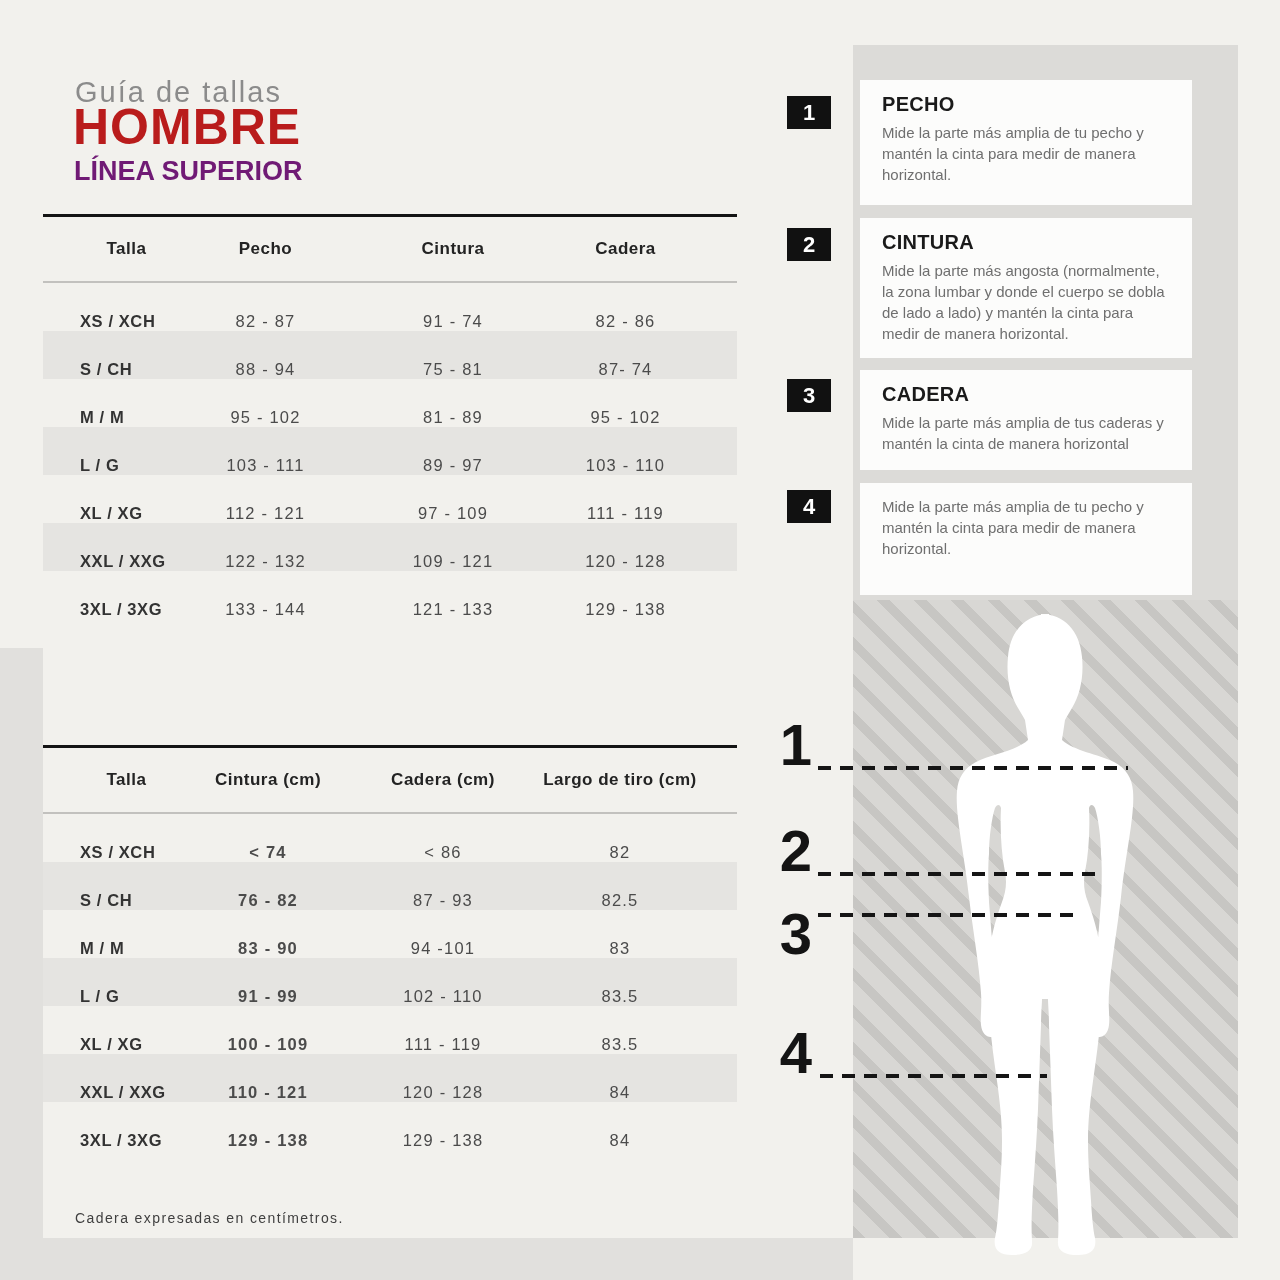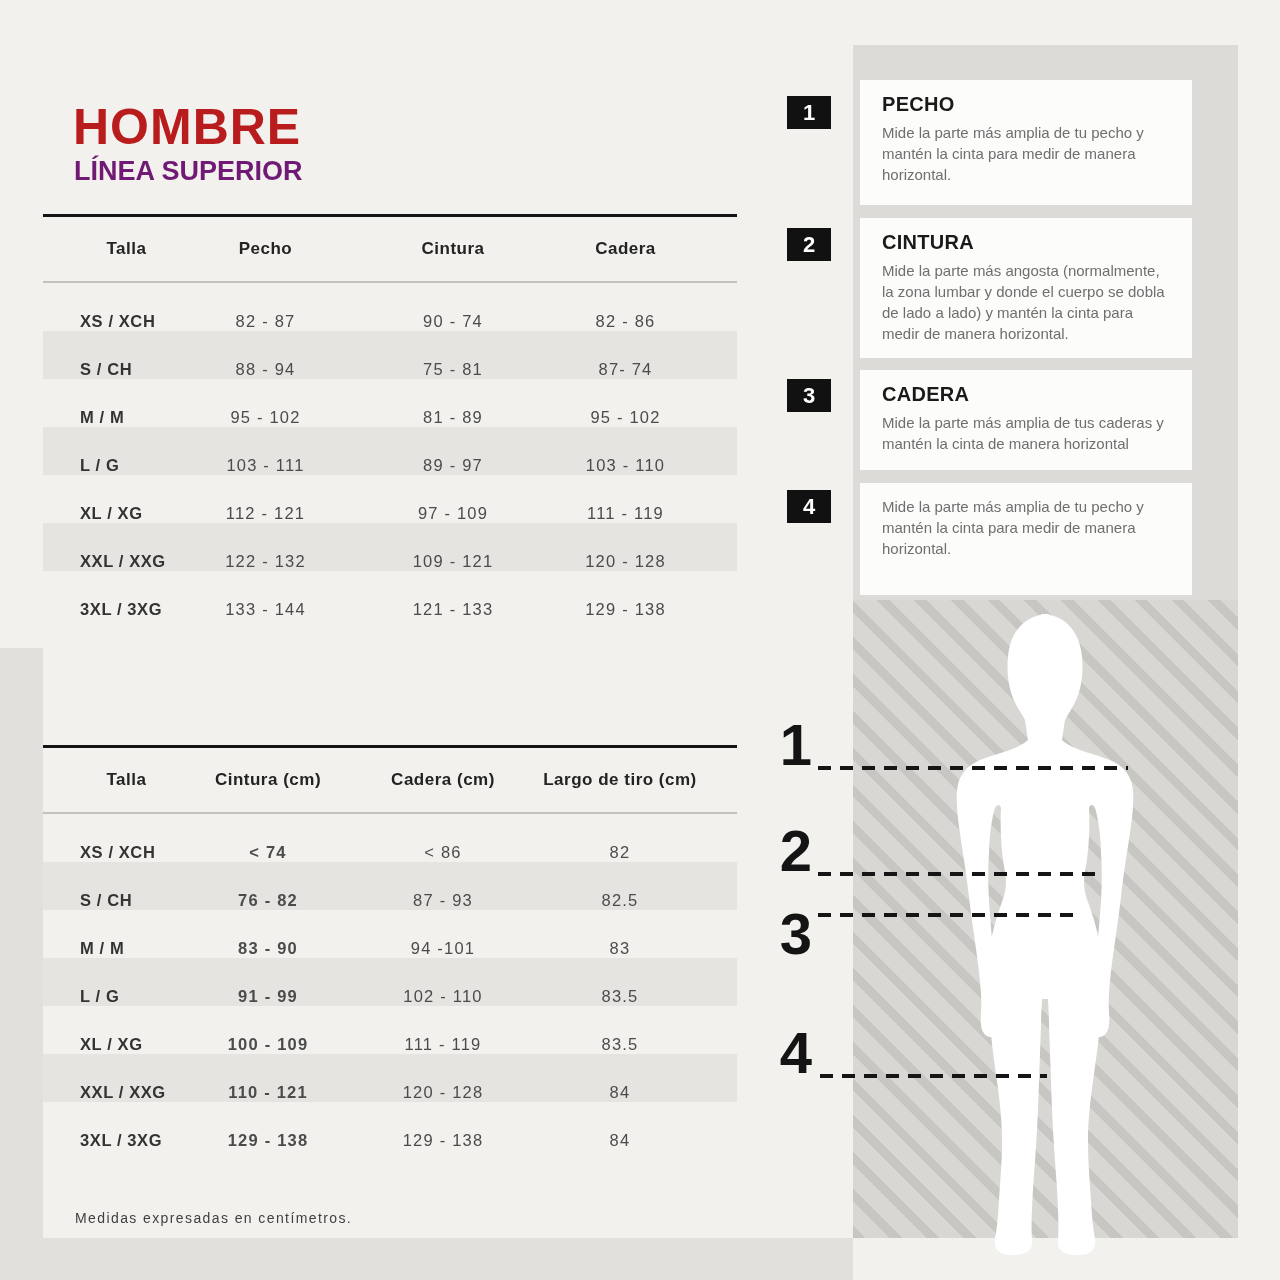--- a/index.html
+++ b/index.html
@@ -81,39 +81,40 @@
   <div class="col-bg"></div>
   <div class="stripes"></div>
 
   <svg class="figure-svg" viewBox="0 0 385 660" aria-hidden="true">
     <g fill="#ffffff">
       <path d="M188,14 C211,14 227,31 229,57 C231,77 227,95 219,108 C216,113 214,116 212,120 L209,140 C221,151 245,154 261,162 C273,168 279,178 280,191 C282,215 273,251 268,297 C264,332 258,363 256,393 C255,408 257,417 256,425 C255,435 248,439 243,436 C239,433 238,428 239,420 C240,405 241,398 242,391 C243,362 246,327 248,302 C249,282 249,264 248,254 C248,237 245,217 242,208 C240,204 237,204 236,208 C237,228 236,252 232,272 C230,282 231,292 235,302 C240,316 245,331 247,349 C249,363 250,377 249,393 C248,425 244,453 240,481 C237,503 235,521 235,541 C235,563 237,583 238,601 C239,617 240,629 242,638 C244,649 238,655 225,655 C212,655 204,651 205,641 C206,625 205,607 204,589 C202,561 200,535 199,509 C198,481 197,453 196,425 C196,413 195,404 195,399 L188,399 Z"></path>
       <path transform="translate(384,0) scale(-1,1)" d="M188,14 C211,14 227,31 229,57 C231,77 227,95 219,108 C216,113 214,116 212,120 L209,140 C221,151 245,154 261,162 C273,168 279,178 280,191 C282,215 273,251 268,297 C264,332 258,363 256,393 C255,408 257,417 256,425 C255,435 248,439 243,436 C239,433 238,428 239,420 C240,405 241,398 242,391 C243,362 246,327 248,302 C249,282 249,264 248,254 C248,237 245,217 242,208 C240,204 237,204 236,208 C237,228 236,252 232,272 C230,282 231,292 235,302 C240,316 245,331 247,349 C249,363 250,377 249,393 C248,425 244,453 240,481 C237,503 235,521 235,541 C235,563 237,583 238,601 C239,617 240,629 242,638 C244,649 238,655 225,655 C212,655 204,651 205,641 C206,625 205,607 204,589 C202,561 200,535 199,509 C198,481 197,453 196,425 C196,413 195,404 195,399 L188,399 Z"></path>
     </g>
   </svg>
 
+  <div class="eyebrow">Guía de tallas</div>
   <div class="main-title">HOMBRE</div>
   <div class="sub-title">LÍNEA SUPERIOR</div>
 
   <div class="table upper">
     <div class="rule-thick"></div>
     <div class="thead">
 
     <div class="hcell">Talla</div>
         <div class="hcell">Pecho</div>
         <div class="hcell">Cintura</div>
         <div class="hcell">Cadera</div>
       </div>
     <div class="rule-thin"></div>
     <div class="tbody">
 
     <div class="trow">
         <div class="cell">XS / XCH</div>
         <div class="cell">82 - 87</div>
-        <div class="cell">90 - 74</div>
+        <div class="cell">91 - 74</div>
         <div class="cell">82 - 86</div>
       </div>
         <div class="trow">
         <div class="cell">S / CH</div>
         <div class="cell">88 - 94</div>
         <div class="cell">75 - 81</div>
         <div class="cell">87- 74</div>
       </div>
         <div class="trow">
         <div class="cell">M / M</div>
@@ -199,21 +200,21 @@
       </div>
         <div class="trow">
         <div class="cell">3XL / 3XG</div>
         <div class="cell">129 - 138</div>
         <div class="cell">129 - 138</div>
         <div class="cell">84</div>
       </div>
       </div>
   </div>
 
-  <div class="footnote">Medidas expresadas en centímetros.</div>
+  <div class="footnote">Cadera expresadas en centímetros.</div>
 
   <div class="numbox numbox-1">1</div>
   <div class="numbox numbox-2">2</div>
   <div class="numbox numbox-3">3</div>
   <div class="numbox numbox-4">4</div>
 
   <div class="card card-1">
     <h3>PECHO</h3>
     <p>Mide la parte más amplia de tu pecho y mantén la cinta para medir de manera horizontal.</p>
   </div>

